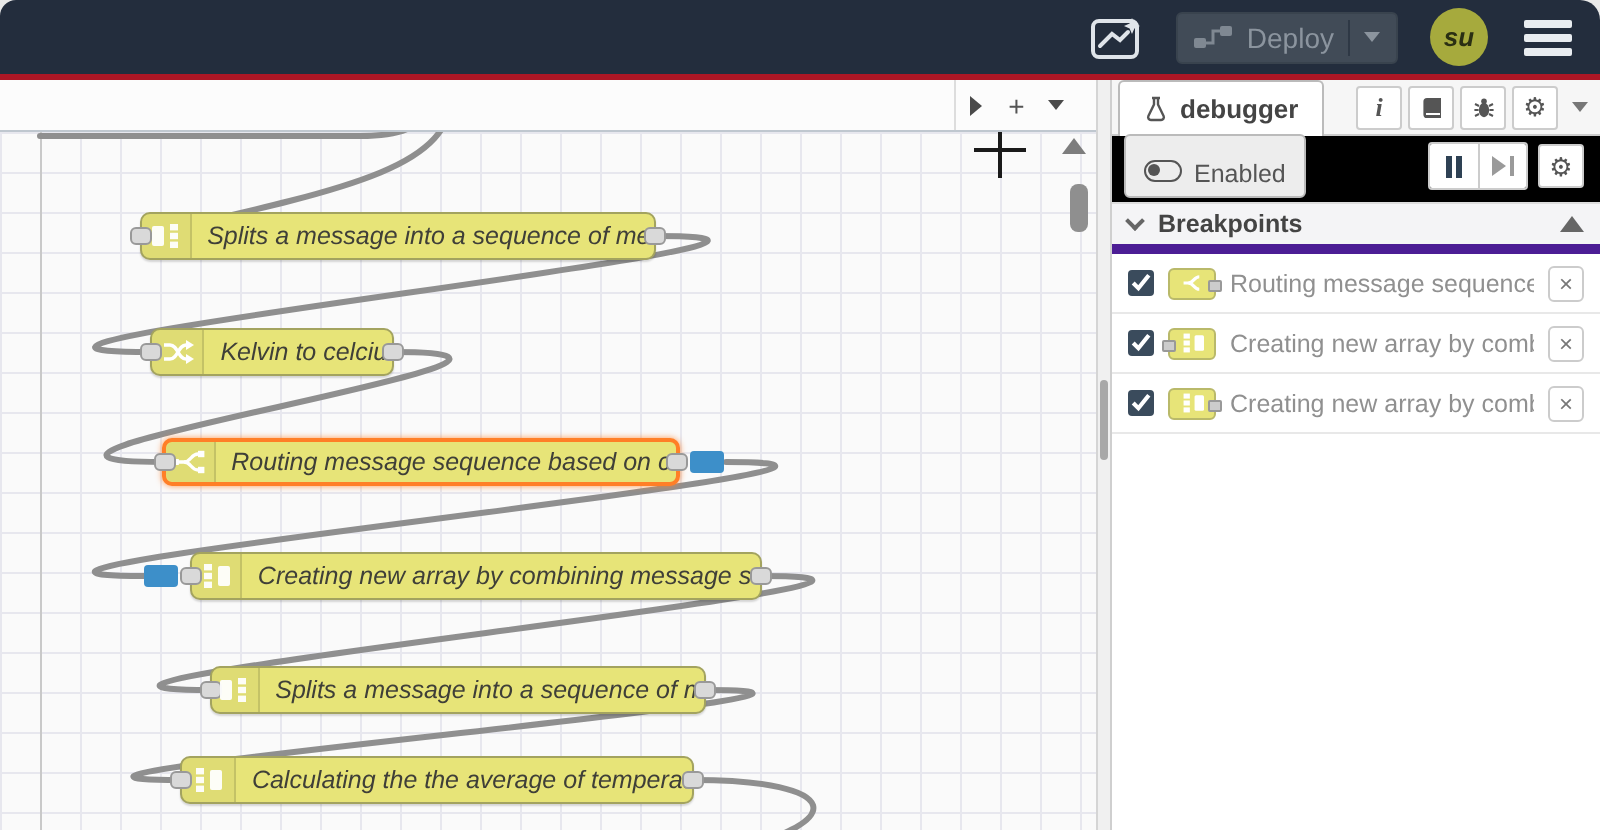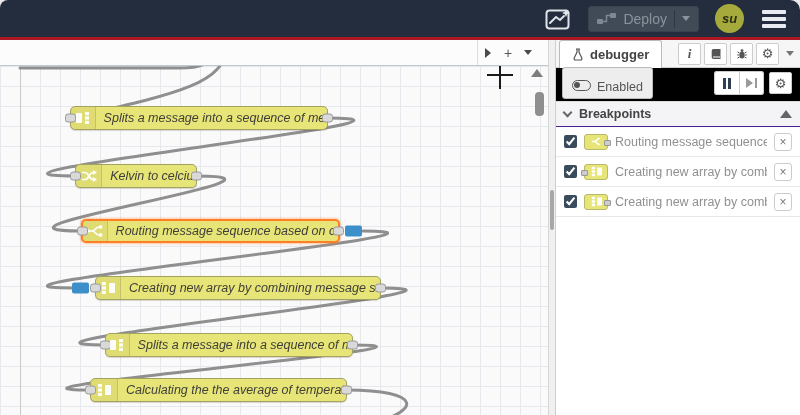--- a/index.html
+++ b/index.html
@@ -104,21 +104,21 @@
   .side-toolbar .right { margin-left:auto; display:flex; align-items:center; gap:5px; }
   .joined { display:flex; border:1px solid #ccc; border-radius:2px; overflow:hidden; }
   .joined .jbtn { width:24px; height:22px; background:#fff; display:flex; align-items:center;
                   justify-content:center; gap:2px; cursor:pointer; }
   .joined .jbtn + .jbtn { border-left:1px solid #ccc; }
   .pause-bar { width:3px; height:11px; background:#2e4154; }
   .step-tri { width:0; height:0; border-top:5px solid transparent; border-bottom:5px solid transparent;
               border-left:7px solid #9a9a9a; }
   .step-bar { width:2px; height:10px; background:#9a9a9a; }
 
-  .section-header { height:26px; background:#f4f4f6; border-top:1px solid #ddd; border-bottom:1px solid #4c1d95;
+  .section-header { height:26px; background:#f4f4f6; border-top:1px solid #ddd; border-bottom:5px solid #4c1d95;
                     display:flex; align-items:center; gap:8px; padding:0 8px; cursor:pointer; }
   .section-header .title { font-size:12.5px; font-weight:bold; color:#444; }
   .chev { width:7px; height:7px; border-left:2px solid #666; border-bottom:2px solid #666;
           transform:rotate(-45deg); margin-top:-3px; }
   .scroll-up-tri { margin-left:auto; width:0; height:0; border-left:6px solid transparent;
                    border-right:6px solid transparent; border-bottom:8px solid #666; cursor:pointer; }
 
   .bp-row { height:30px; display:flex; align-items:center; gap:7px; padding:0 8px;
             border-bottom:1px solid #e8e8e8; background:#fff; }
   .bp-row input[type=checkbox] { width:13px; height:13px; accent-color:#3a4b5c; cursor:pointer; }

